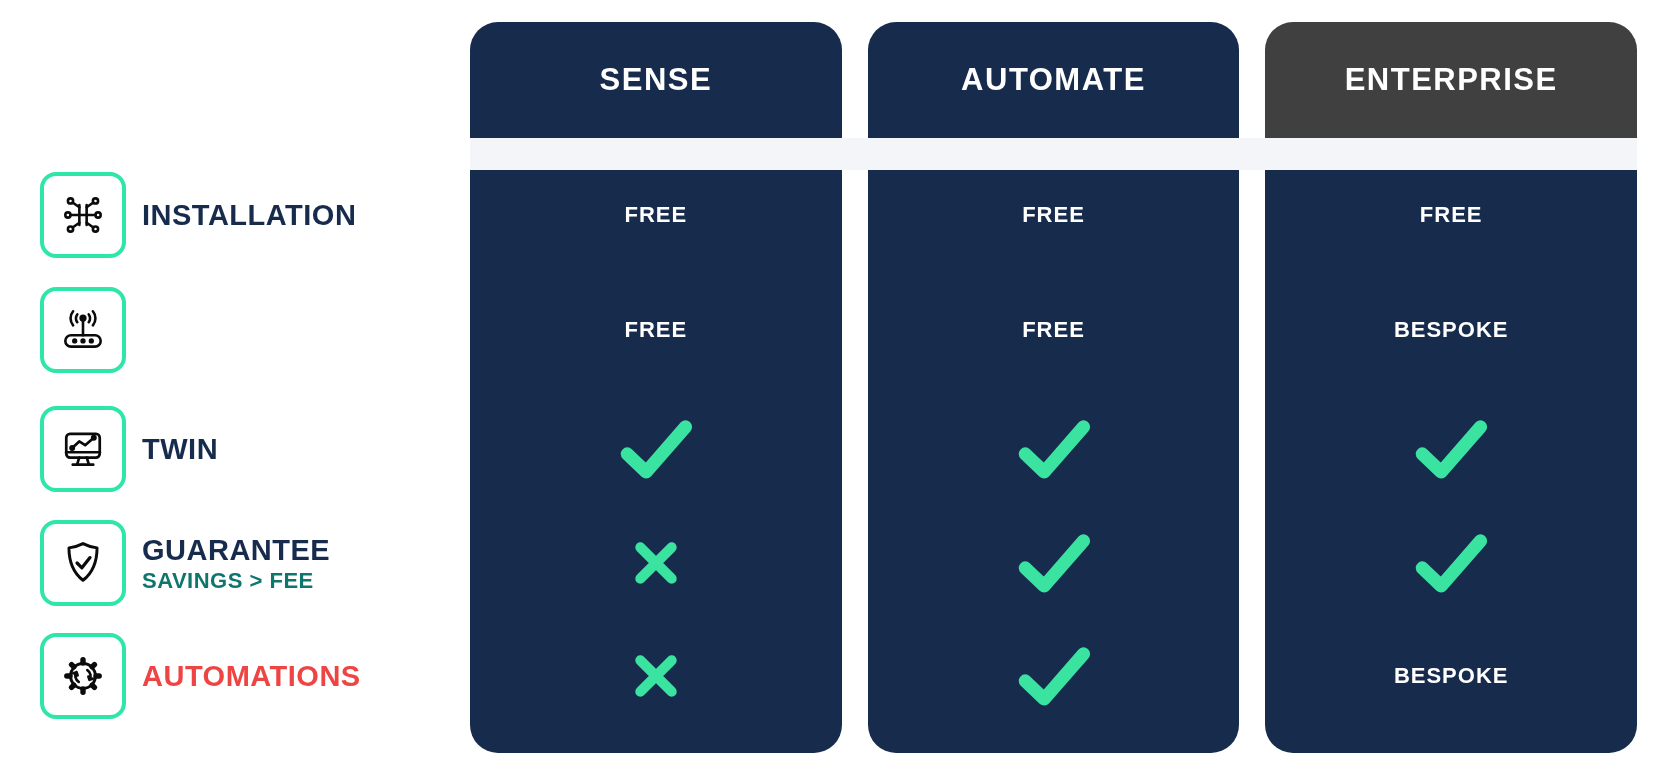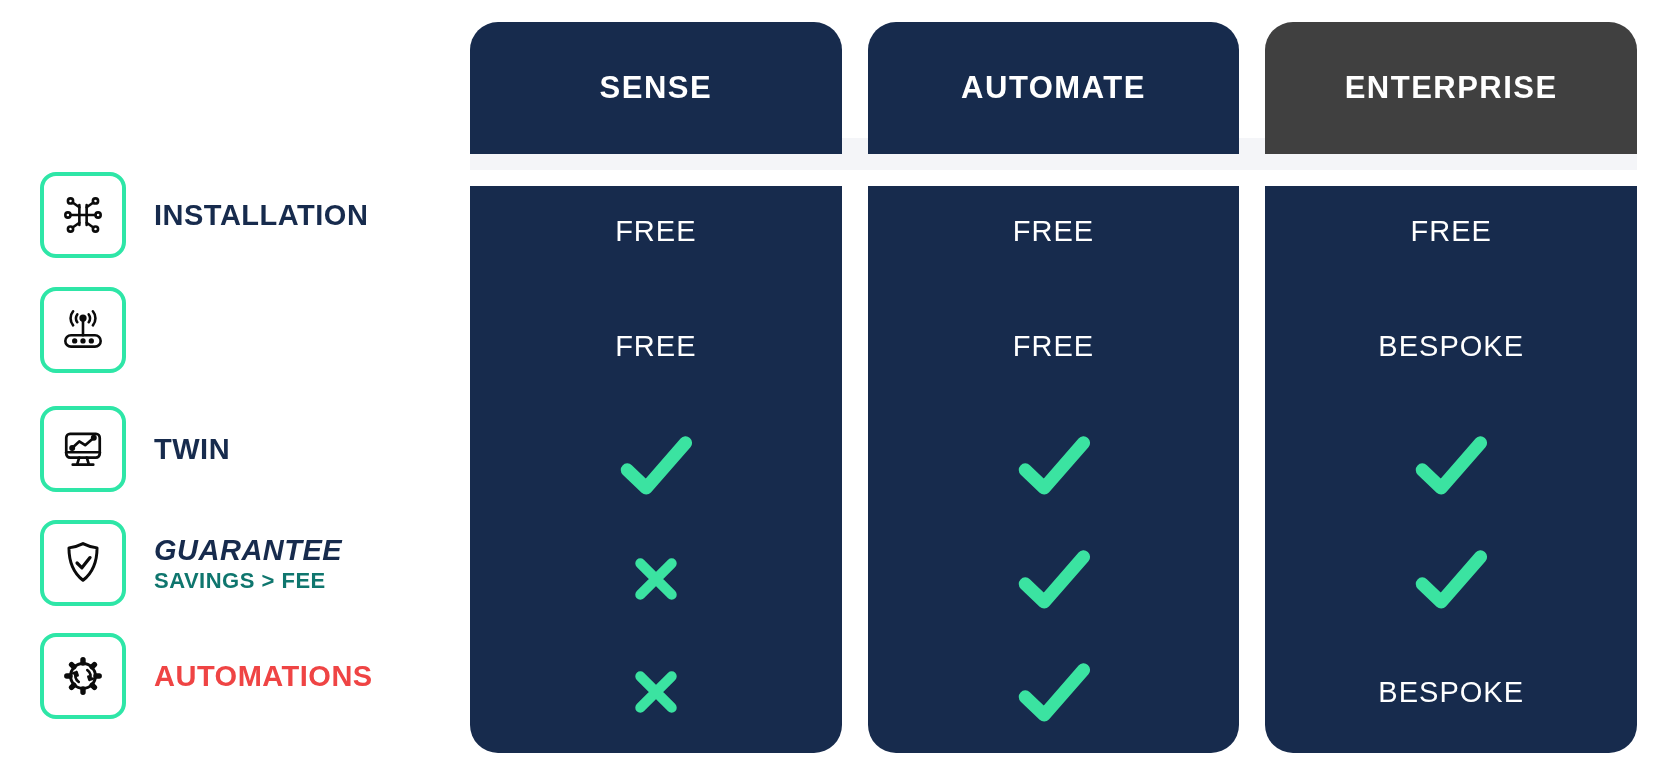--- a/index.html
+++ b/index.html
@@ -6,35 +6,35 @@
   #canvas{
     position:relative;width:1658px;height:774px;background:#ffffff;overflow:hidden;
     font-family:"Liberation Sans", sans-serif;
   }
   
   #stripe{position:absolute;left:470px;top:138px;width:1167px;height:32px;}
   
   #columns{position:absolute;left:470px;top:22px;width:1167px;height:731px;display:flex;gap:26px;}
   .plan-col{flex:1;display:flex;flex-direction:column;}
   .plan-header{
-    height:132px;border-radius:28px 28px 0 0;display:flex;align-items:center;justify-content:center;
+    height:116px;border-radius:28px 28px 0 0;display:flex;align-items:center;justify-content:center;
   }
   .plan-name{color:#ffffff;font-size:31px;font-weight:800;letter-spacing:1.5px;}
   .plan-spacer{height:32px;}
   .plan-body{flex:1;border-radius:0 0 28px 28px;position:relative;}
   .plan-cell{
     position:absolute;left:0;width:100%;transform:translateY(-50%);
     display:flex;align-items:center;justify-content:center;
   }
-  .cell-text{color:#ffffff;font-size:29px;font-weight:400;letter-spacing:1px;}
+  .cell-text{color:#ffffff;font-size:22px;font-weight:700;letter-spacing:1px;}
   .mark-svg{display:block;}
   
   .feature-row{
     position:absolute;left:40px;transform:translateY(-50%);
-    display:flex;align-items:center;gap:28px;
+    display:flex;align-items:center;gap:16px;
   }
   .icon-box{
     width:78px;height:78px;border-radius:16px;background:#ffffff;
     display:flex;align-items:center;justify-content:center;flex:none;
   }
   .icon-box svg{display:block;}
   .feature-text{display:flex;flex-direction:column;justify-content:center;}
   .feature-label{font-size:29px;font-weight:800;letter-spacing:0.5px;line-height:1.25;}
   .feature-sublabel{font-size:22px;font-weight:800;letter-spacing:0.5px;line-height:1.2;}
 </style>
@@ -99,21 +99,21 @@
       <div class="feature-row" style="top: 563px;">
         <div class="icon-box" style="border: 4px solid rgb(46, 230, 167);">
           <span>
             <svg width="54" height="54" viewBox="0 0 100 100" stroke="#0B0B0B" fill="none" stroke-linecap="round" stroke-linejoin="round" stroke-width="5.5">
               <path d="M50 14 C58 18 67 21 76 22 C76 46 69 67 50 82 C31 67 24 46 24 22 C33 21 42 18 50 14 Z"></path>
               <path d="M39 50 L48 59 L63 40" stroke-width="6"></path>
             </svg>
           </span>
         </div>
         <div class="feature-text">
-          <div class="feature-label" style="color: rgb(23, 43, 77); font-style: italic;">GUARANTEE</div>
+          <div class="feature-label" style="color: rgb(23, 43, 77);">GUARANTEE</div>
           <div class="feature-sublabel" style="color: #0f766e;">SAVINGS &gt; FEE</div>
         </div>
       </div>
       <div class="feature-row" style="top: 676px;">
         <div class="icon-box" style="border: 4px solid rgb(46, 230, 167);">
           <span>
             <svg width="54" height="54" viewBox="0 0 100 100" stroke="#0B0B0B" fill="none" stroke-linecap="round" stroke-linejoin="round" stroke-width="5.5">
               <path d="M74 50 L80 50 M66.9 66.9 L71.2 71.2 M50 74 L50 80 M33.1 66.9 L28.8 71.2 M26 50 L20 50 M33.1 33.1 L28.8 28.8 M50 26 L50 20 M66.9 33.1 L71.2 28.8" stroke-width="10"></path>
               <circle cx="50" cy="50" r="23"></circle>
               <path d="M58 39 a13 13 0 0 1 4 18 M62 57 l6 -2 M62 57 l-2 -6" stroke-width="5"></path>

